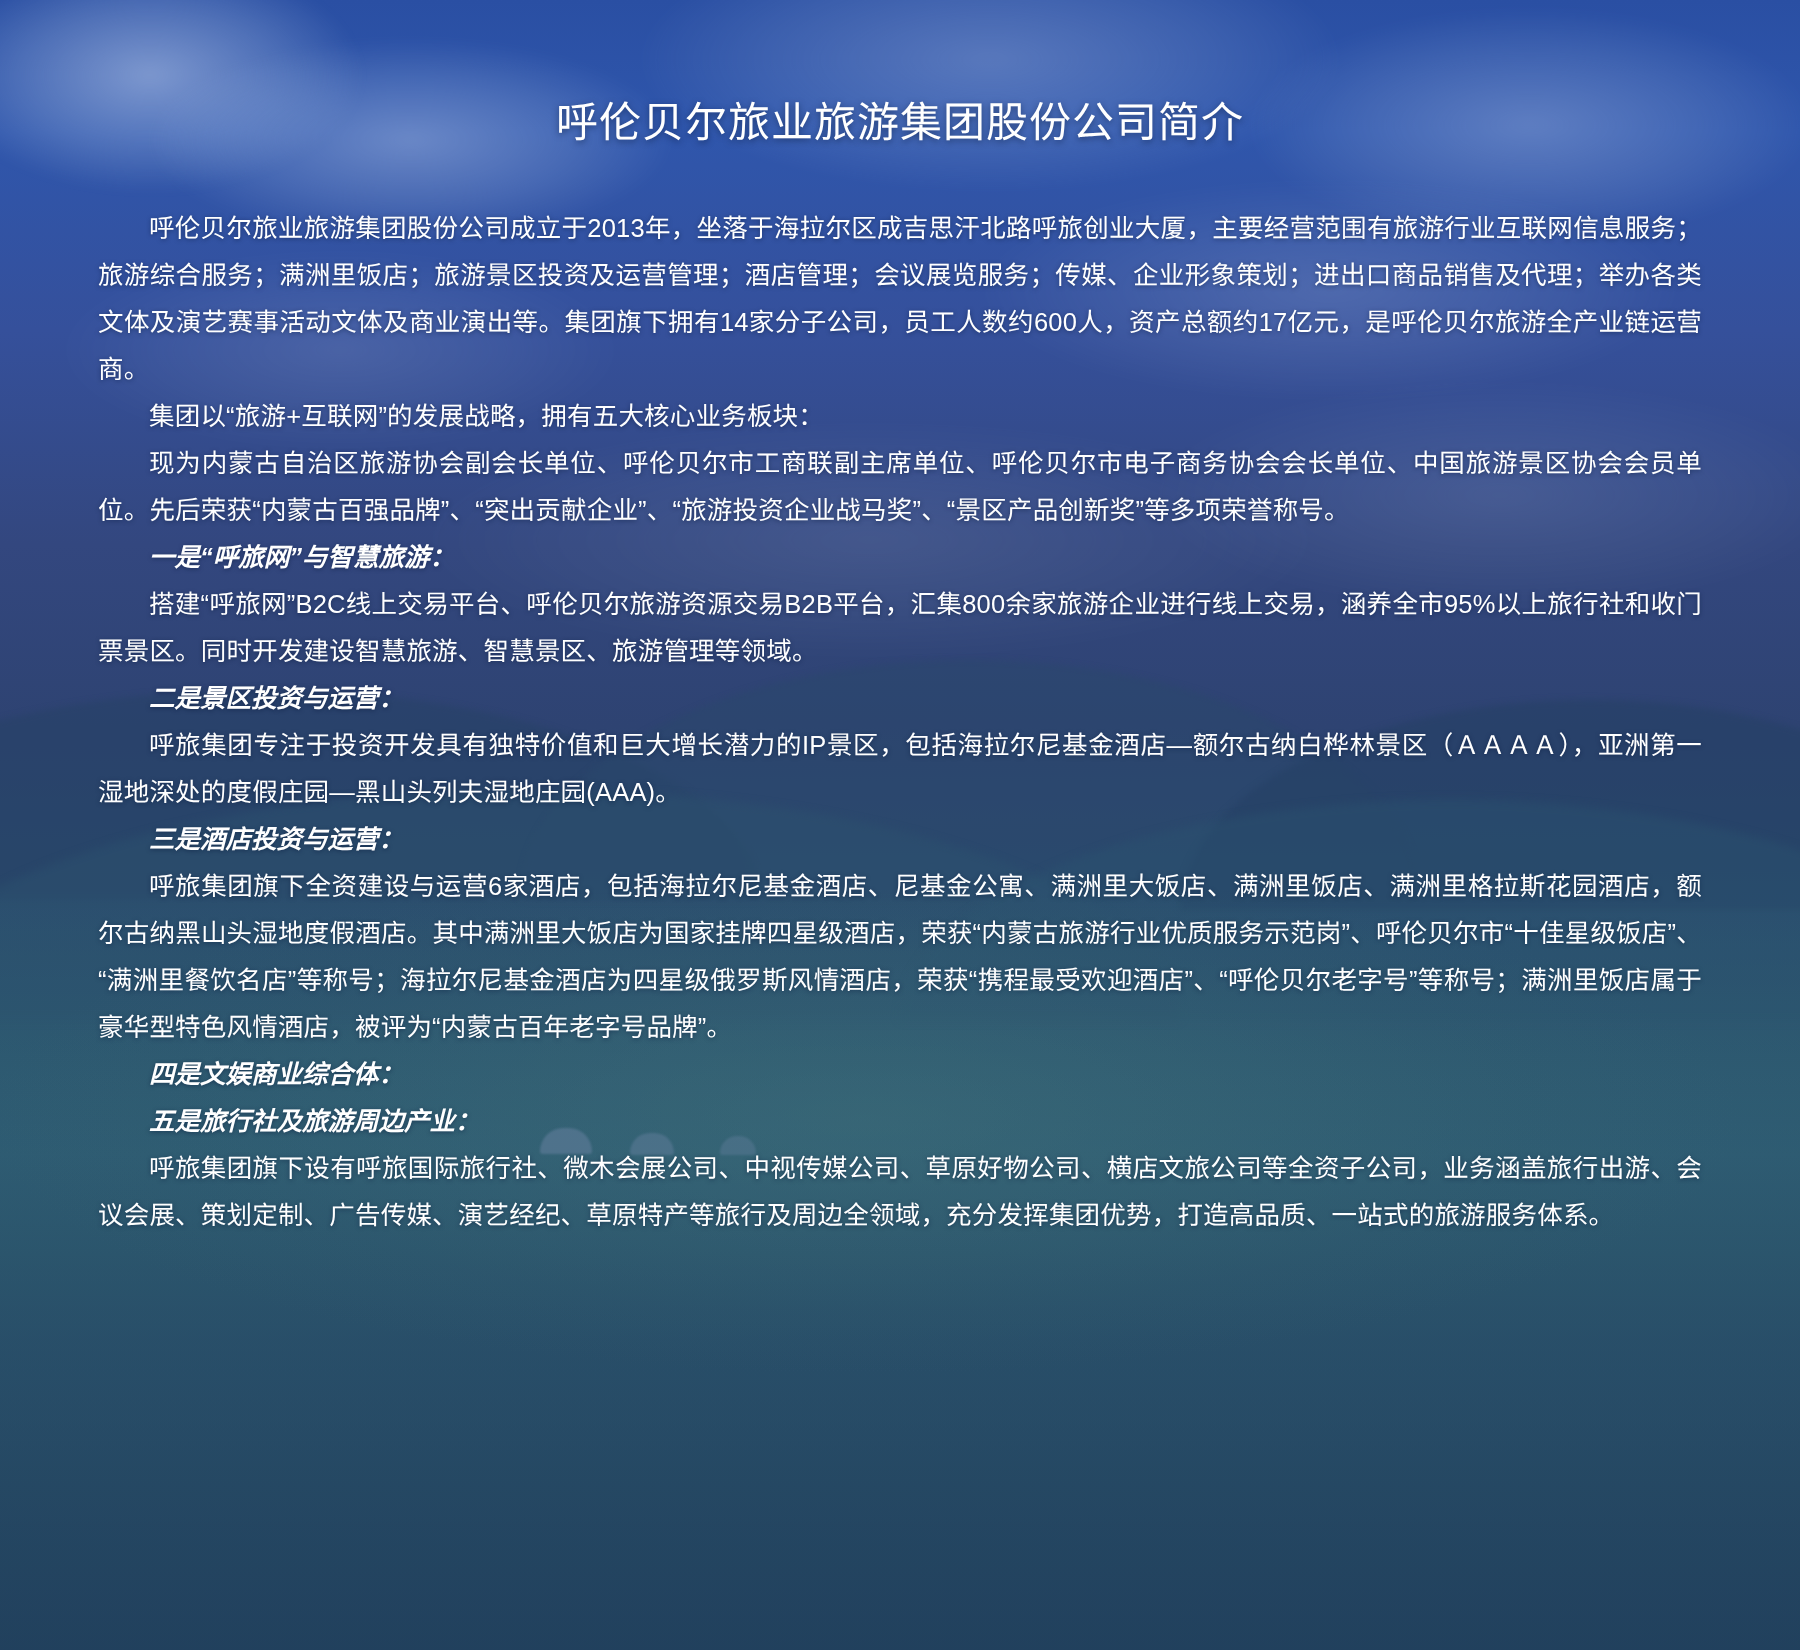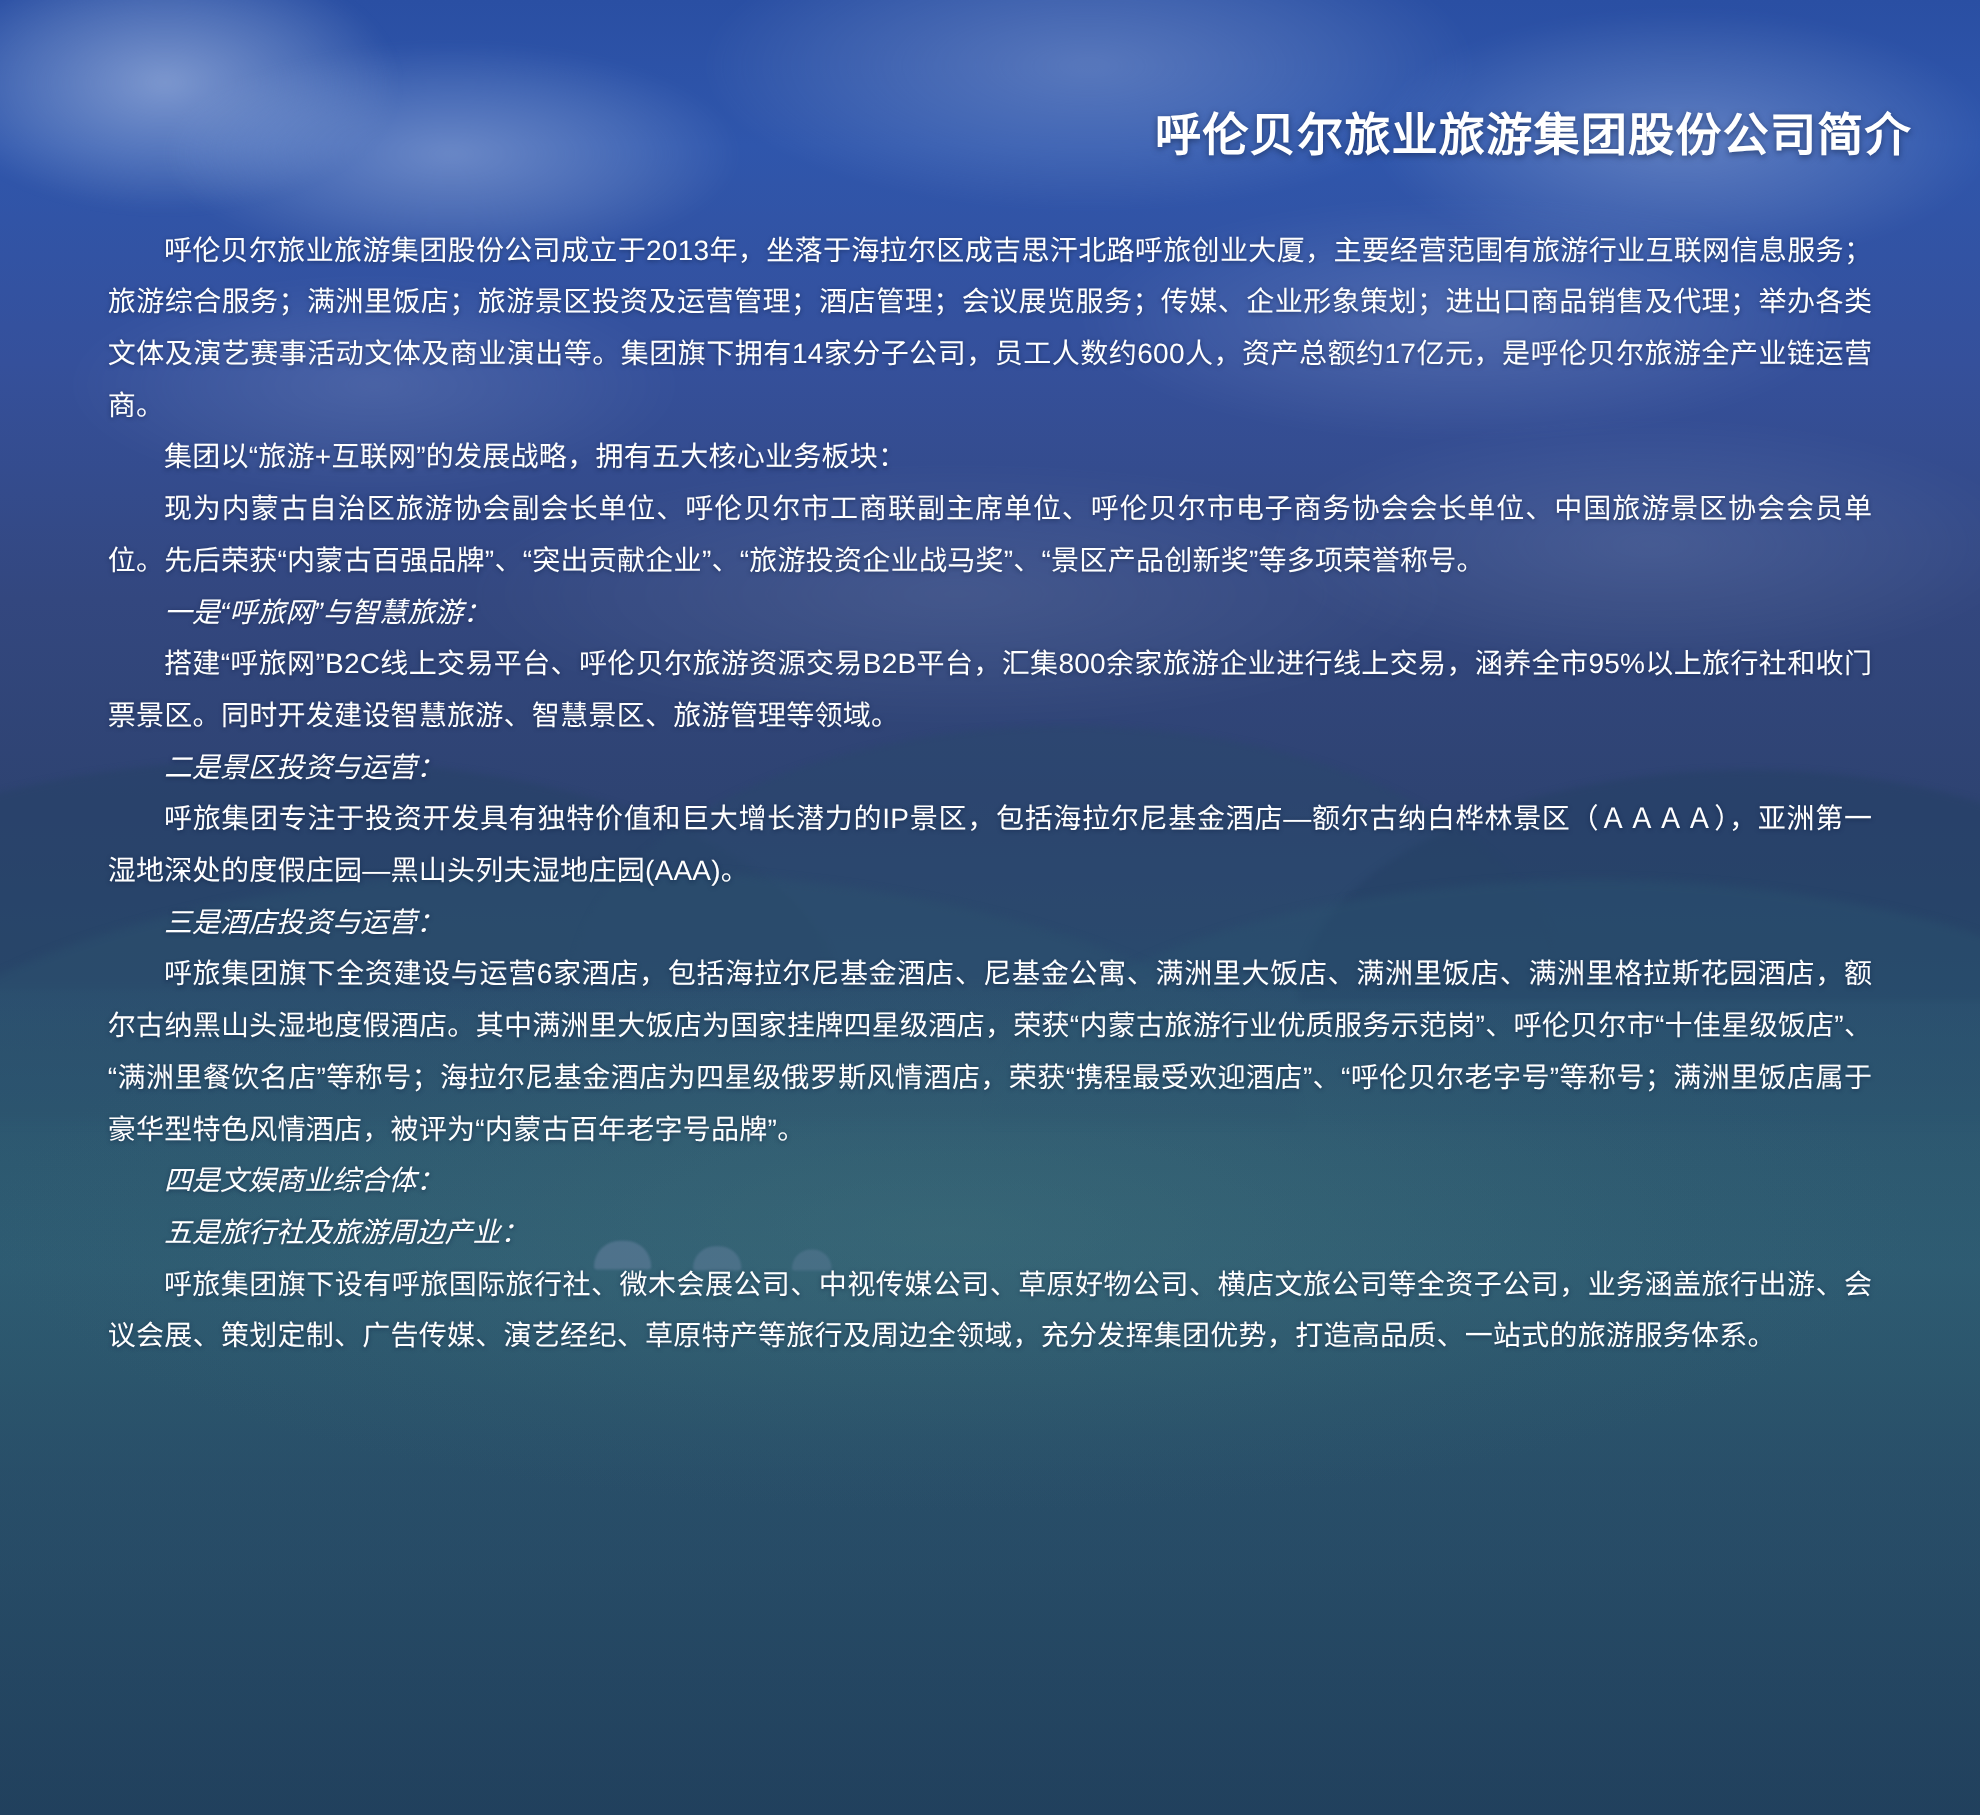--- a/index.html
+++ b/index.html
@@ -86,42 +86,42 @@
   .y3 { left: 720px; top: 1136px; width: 36px; height: 19px; opacity:.7; }
 
   
   .content {
     position: relative;
     z-index: 5;
     padding: 0 62px;
     color: #ffffff;
   }
   .doc-title {
-    text-align: right;
+    text-align: center;
     font-size: 42px;
-    font-weight: bold;
+    font-weight: normal;
     letter-spacing: 1px;
     padding-top: 60px;
     padding-bottom: 28px;
     text-shadow: 0 2px 6px rgba(10,25,60,0.55);
   }
   .para {
     font-size: 25.5px;
     line-height: 47px;
     text-indent: 2em;
     margin: 0;
     padding: 0 36px;
     text-align: justify;
     text-shadow: 0 1px 4px rgba(10,25,60,0.55);
     letter-spacing: 0.2px;
   }
   .subhead {
     font-size: 25.5px;
     line-height: 47px;
-    font-weight: normal;
+    font-weight: bold;
     font-style: italic;
     text-indent: 2em;
     margin: 0;
     padding: 0 36px;
     text-shadow: 0 1px 4px rgba(10,25,60,0.55);
   }
 </style>
 </head>
 <body>
 

